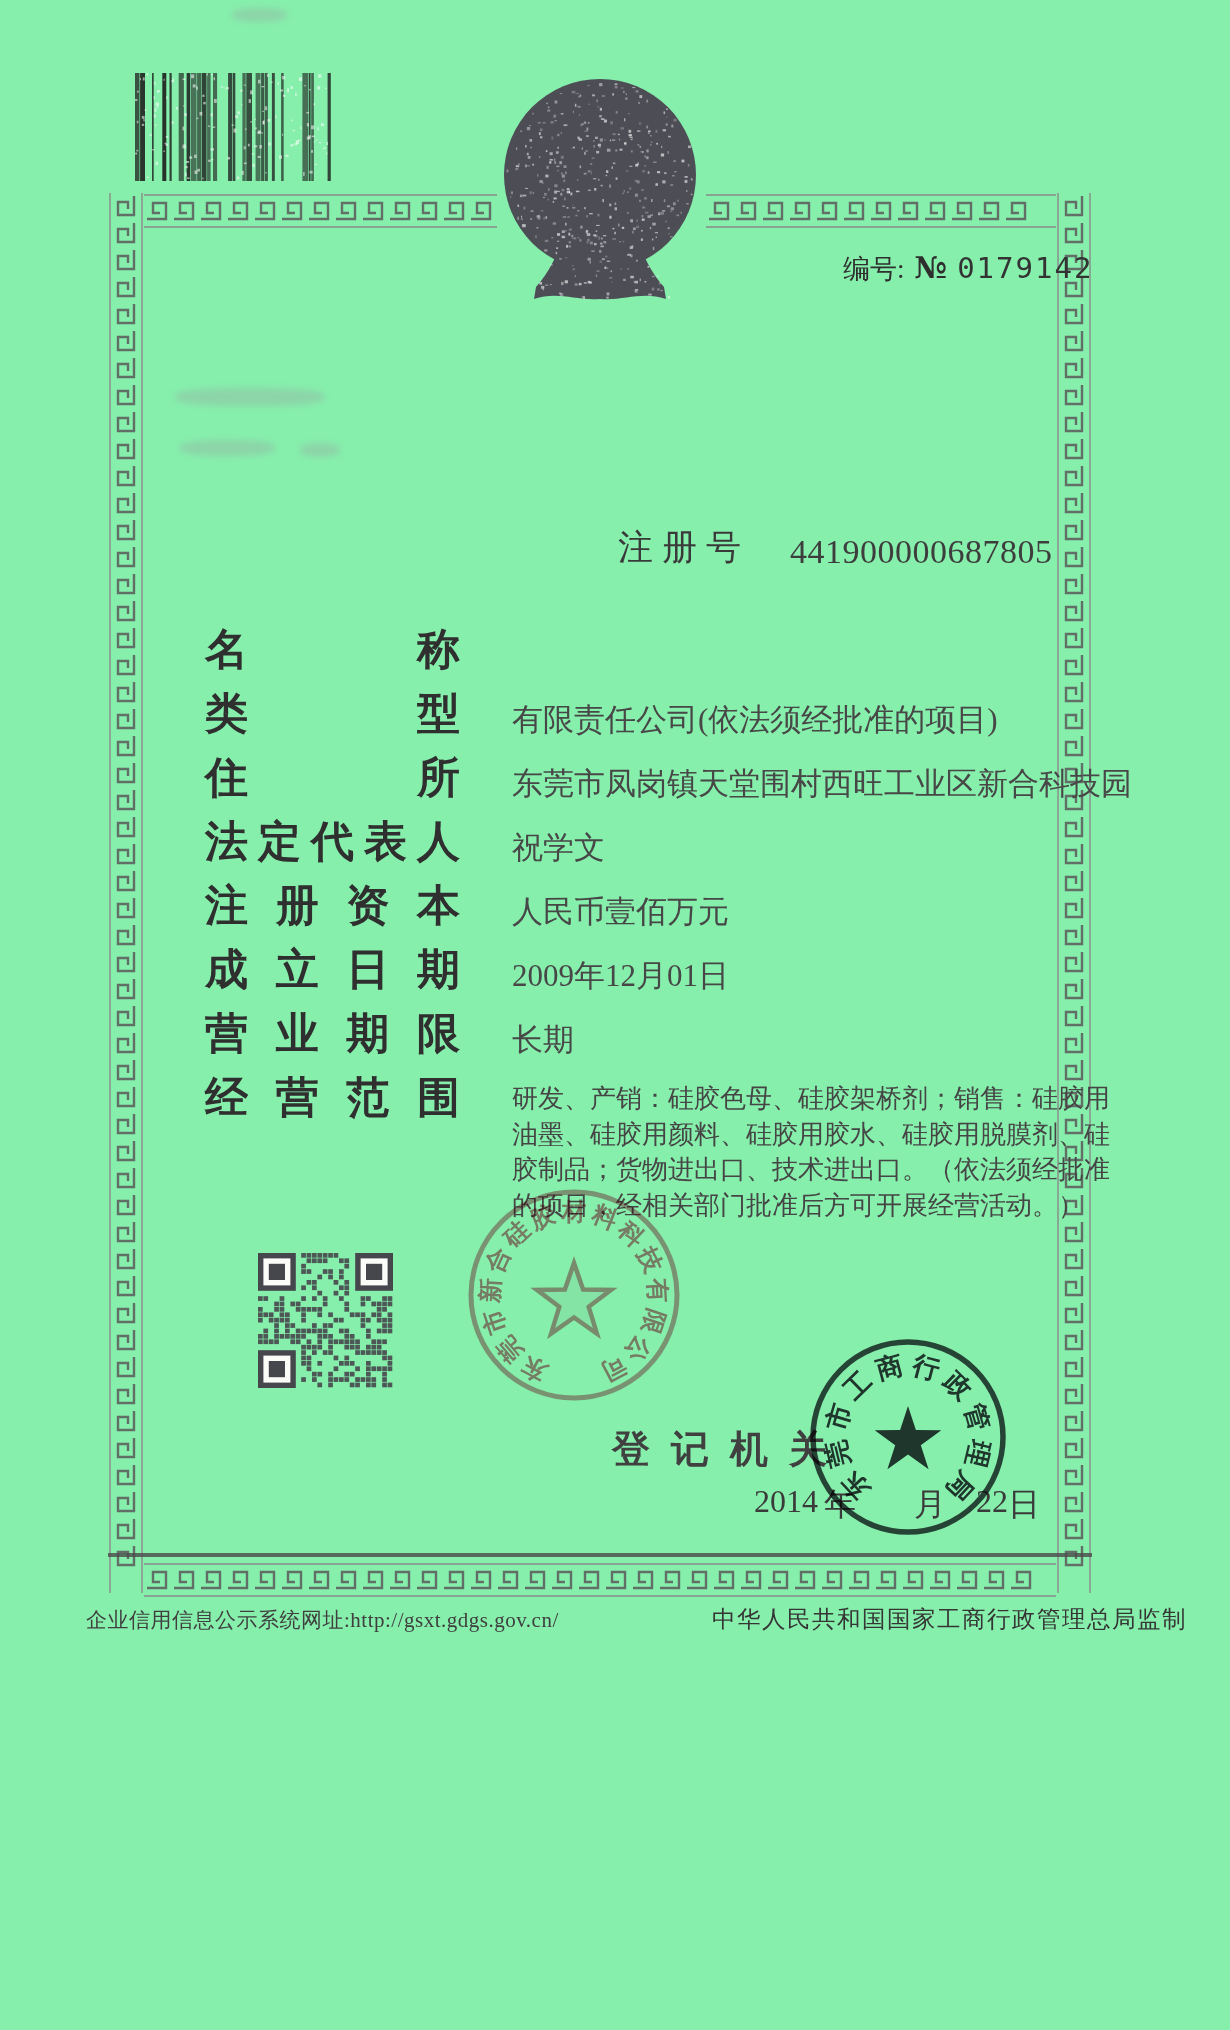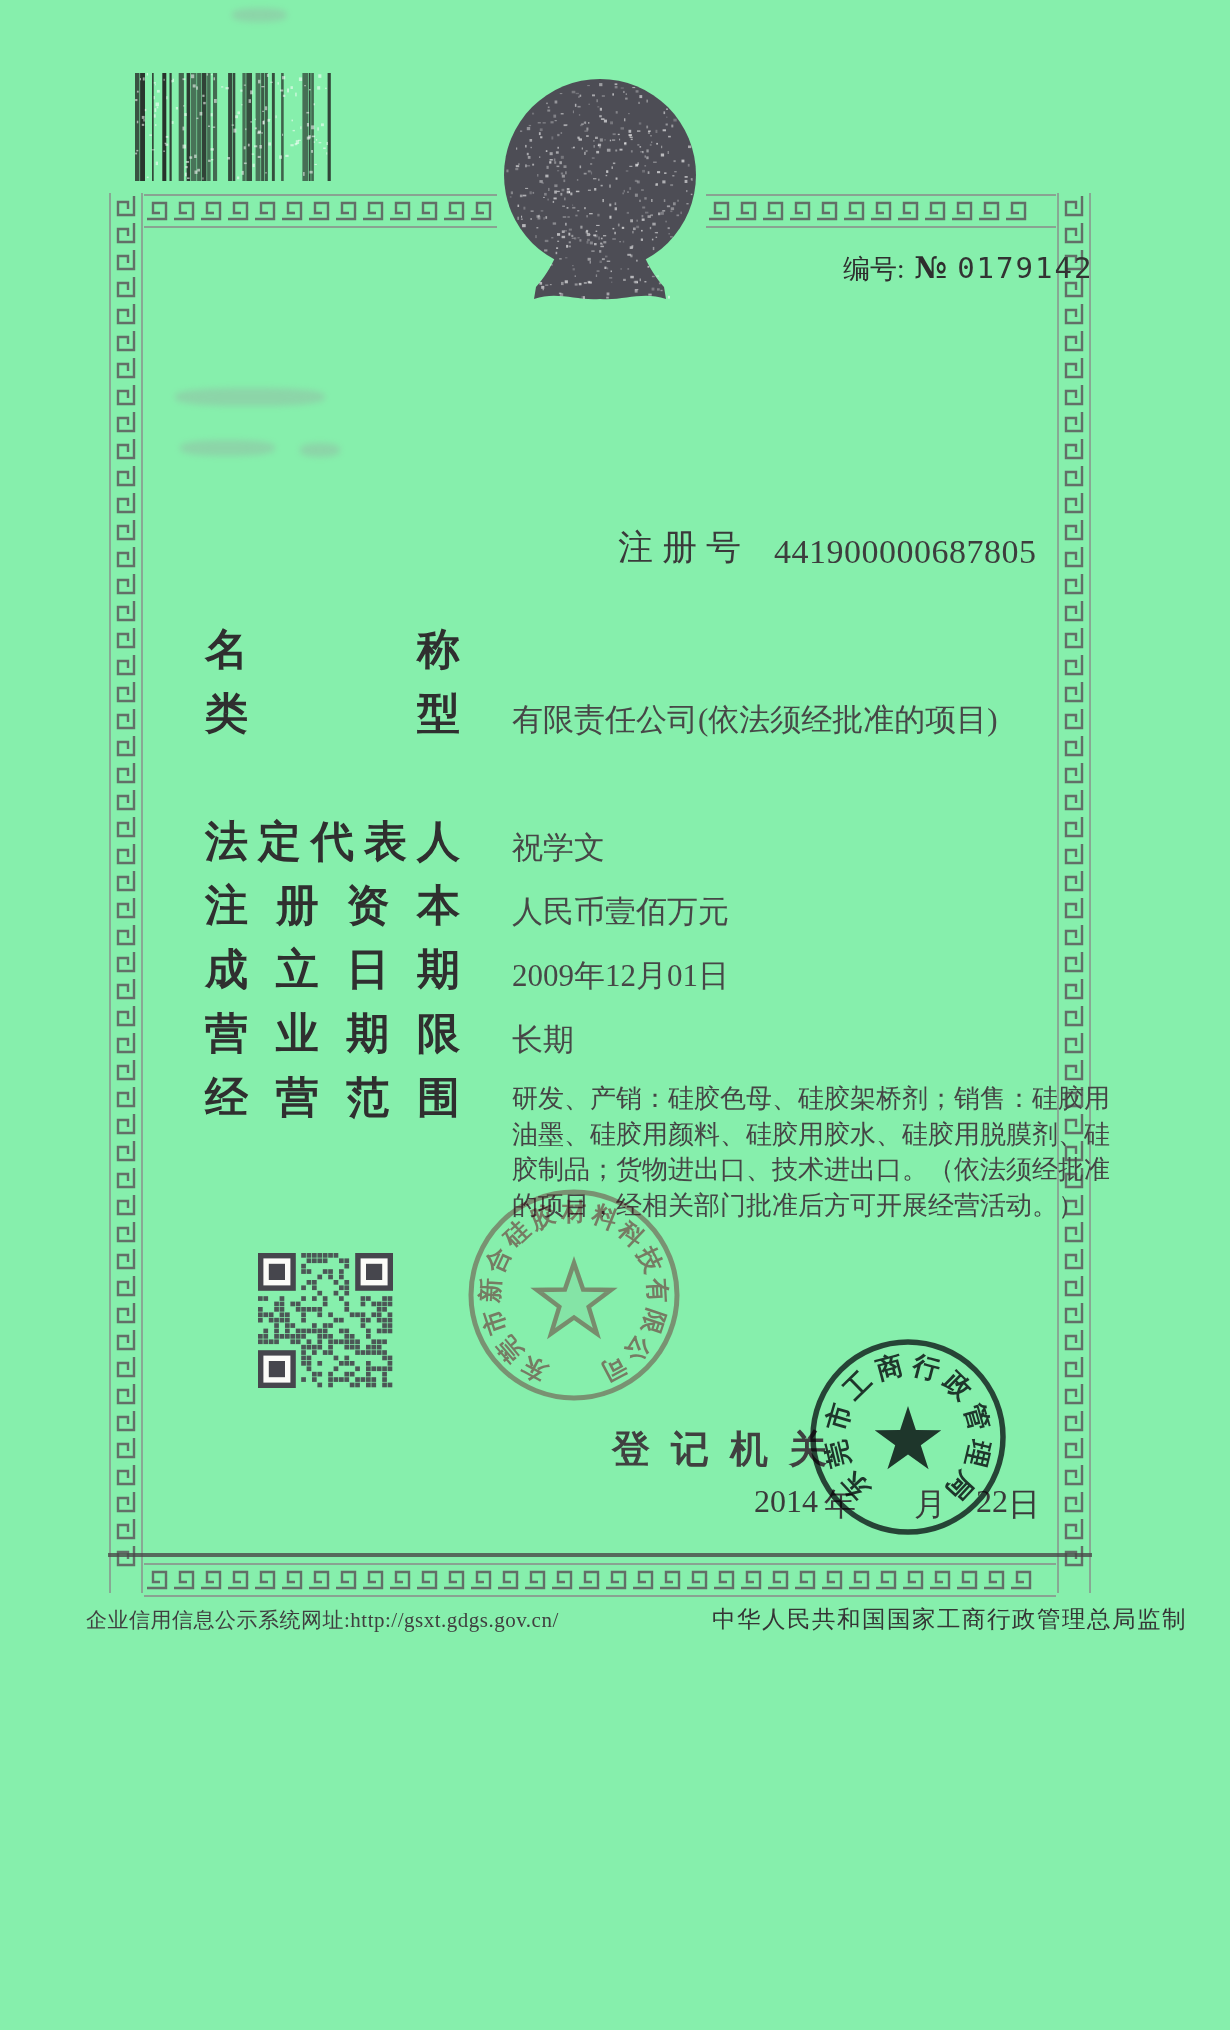--- a/index.html
+++ b/index.html
@@ -15,21 +15,21 @@
                letter-spacing:2px;color:#333;}
 
   
   .title{position:absolute;left:238px;top:346px;font-size:148px;font-weight:bold;
          font-family:"DejaVu Sans","Liberation Sans",sans-serif;color:#1a1a1a;
          letter-spacing:30px;white-space:nowrap;text-shadow:1px 1px 0 #3a3a3a22;}
 
   
   .regline{position:absolute;left:618px;top:524px;display:flex;align-items:flex-end;white-space:nowrap;}
   .reglabel{font-size:35px;letter-spacing:9px;color:#3a3a3a;}
-  .regnum{margin-left:24px;font-size:34px;letter-spacing:.5px;color:#3d3d3d;}
+  .regnum{margin-left:40px;font-size:34px;letter-spacing:.5px;color:#3d3d3d;}
 
   
   .row{position:absolute;left:205px;display:flex;align-items:flex-start;}
   .flabel{width:255px;flex:0 0 255px;text-align:justify;text-align-last:justify;
           -moz-text-align-last:justify;text-justify:inter-character;
           font-size:43px;line-height:52px;color:#2f2f2f;font-weight:600;}
   .fvalue{margin-left:52px;padding-top:11px;font-size:31px;color:#474747;white-space:nowrap;}
   .fvalue.big{font-size:33px;padding-top:9px;}
   .fvalue.scope{white-space:normal;width:600px;font-size:26px;line-height:35.5px;padding-top:9px;color:#454545;}
 
@@ -711,20 +711,24 @@
     <span class="regnum">441900000687805</span>
   </div>
 
   <div class="row" style="top:624px">
     <div class="flabel">名称</div>
   </div>
   <div class="row" style="top:688px">
     <div class="flabel">类型</div>
     <div class="fvalue">有限责任公司(依法须经批准的项目)</div>
   </div>
+  <div class="row" style="top:752px">
+    <div class="flabel">住所</div>
+    <div class="fvalue">东莞市凤岗镇天堂围村西旺工业区新合科技园</div>
+  </div>
   <div class="row" style="top:816px">
     <div class="flabel">法定代表人</div>
     <div class="fvalue">祝学文</div>
   </div>
   <div class="row" style="top:880px">
     <div class="flabel">注册资本</div>
     <div class="fvalue">人民币壹佰万元</div>
   </div>
   <div class="row" style="top:944px">
     <div class="flabel">成立日期</div>

